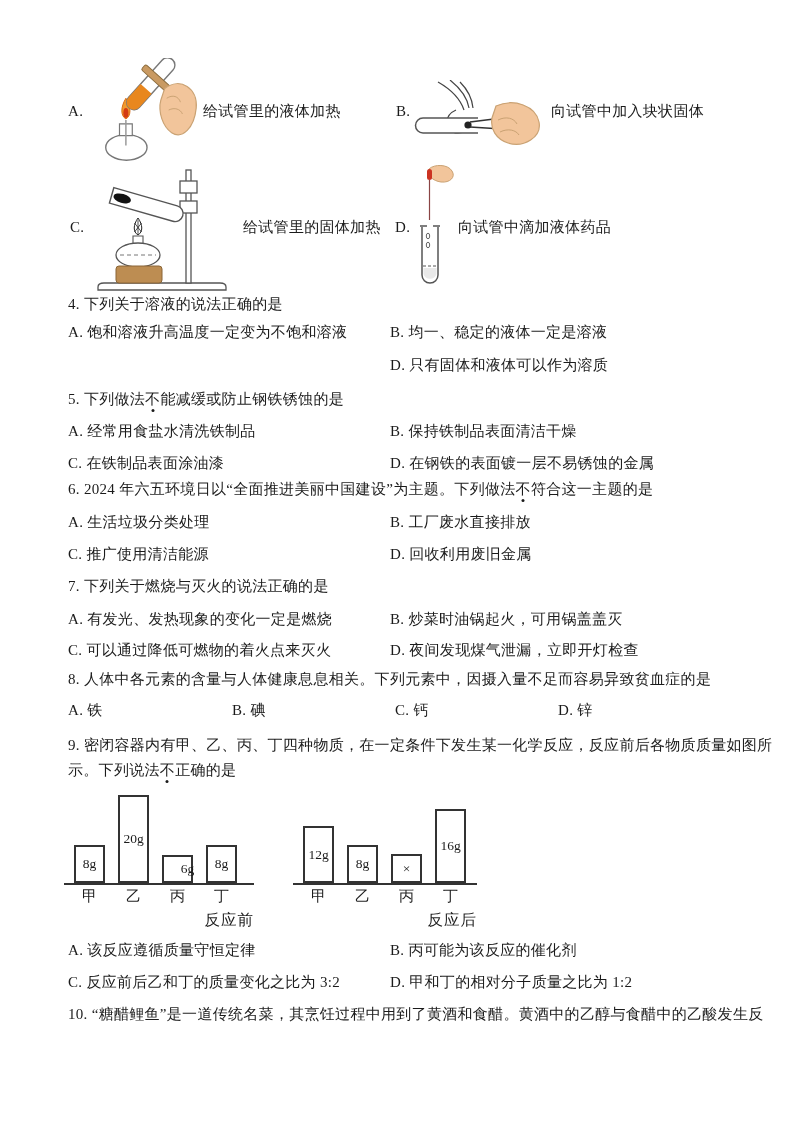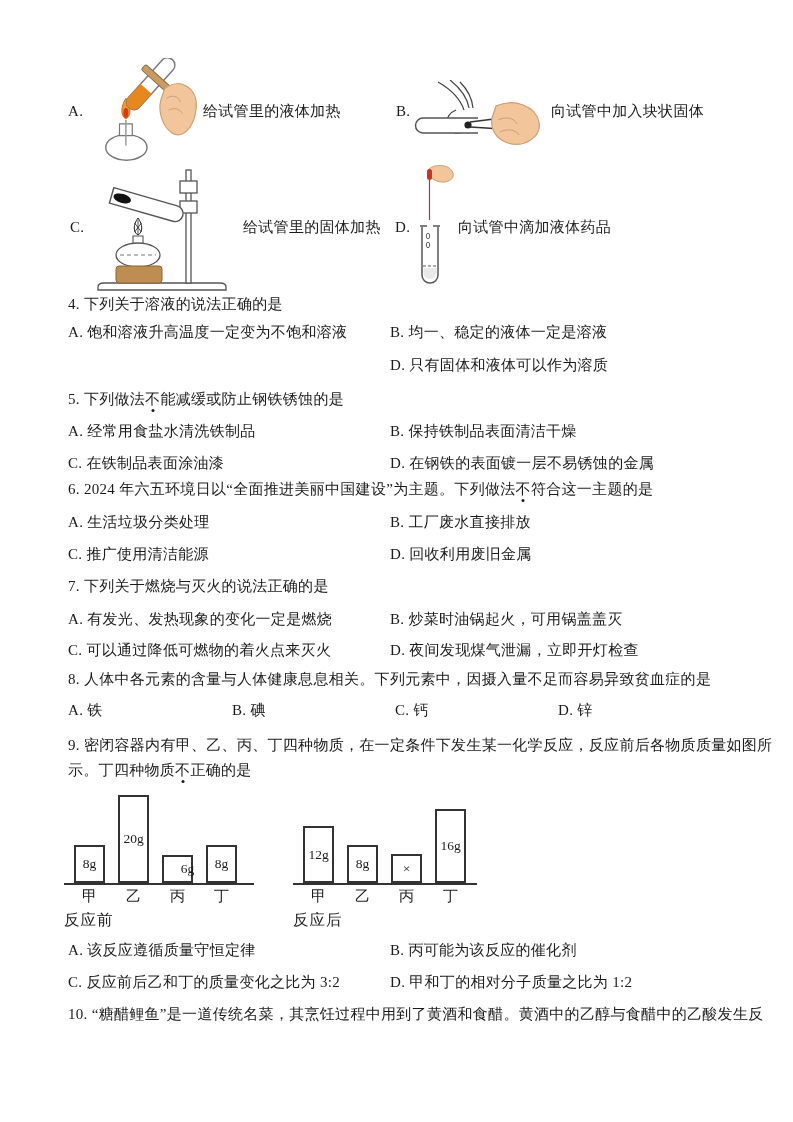--- a/index.html
+++ b/index.html
@@ -22,21 +22,21 @@
     display:flex; align-items:flex-end; gap:13px; padding:0 10px;
     border-bottom:2px solid #333; height:93px; box-sizing:content-box;
   }
   .bar {
     box-sizing:border-box; width:31px; border:2px solid #333; background:#fff;
     display:flex; align-items:center; justify-content:center;
   }
   .bar .mass { font-size:13.5px; letter-spacing:0; }
   .names { display:flex; gap:13px; padding:0 10px; margin-top:2px; }
   .names span { width:31px; text-align:center; font-size:15px; }
-  .chart-title { text-align:left; font-size:15.5px; margin-top:4px; letter-spacing:1px; }
+  .chart-title { text-align:right; font-size:15.5px; margin-top:4px; letter-spacing:1px; }
 </style>
 </head>
 <body>
 
 <div class="page">
 
   <span class="t" style="left:68px;top:103px">A.</span>
   <div class="fig" style="left:90px;top:58px;width:118px;height:110px">
     <svg viewBox="0 0 120 110">
       <ellipse cx="37" cy="90" rx="21" ry="13" fill="#ffffff" stroke="#777" stroke-width="1.4"></ellipse>
@@ -132,21 +132,21 @@
   <span class="t" style="left:68px;top:642px">C. 可以通过降低可燃物的着火点来灭火</span>
   <span class="t" style="left:390px;top:642px">D. 夜间发现煤气泄漏，立即开灯检查</span>
 
   <span class="t" style="left:68px;top:671px">8. 人体中各元素的含量与人体健康息息相关。下列元素中，因摄入量不足而容易异致贫血症的是</span>
   <span class="t" style="left:68px;top:702px">A. 铁</span>
   <span class="t" style="left:232px;top:702px">B. 碘</span>
   <span class="t" style="left:395px;top:702px">C. 钙</span>
   <span class="t" style="left:558px;top:702px">D. 锌</span>
 
   <span class="t" style="left:68px;top:737px">9. 密闭容器内有甲、乙、丙、丁四种物质，在一定条件下发生某一化学反应，反应前后各物质质量如图所</span>
-  <span class="t" style="left:68px;top:762px"><span>示。丁四种物质</span><span class="em-u">不</span><span>正确的是</span></span>
+  <span class="t" style="left:68px;top:762px"><span>示。下列说法</span><span class="em-u">不</span><span>正确的是</span></span>
 
   <div class="chart" style="left:64px;top:790px;width:190px">
     <div class="bars">
         <div class="bar" style="height: 38px;">
           <span class="mass">8g</span>
         </div>
         <div class="bar" style="height: 88px;">
           <span class="mass">20g</span>
         </div>
         <div class="bar" style="height: 28px; padding-left: 20px;">

